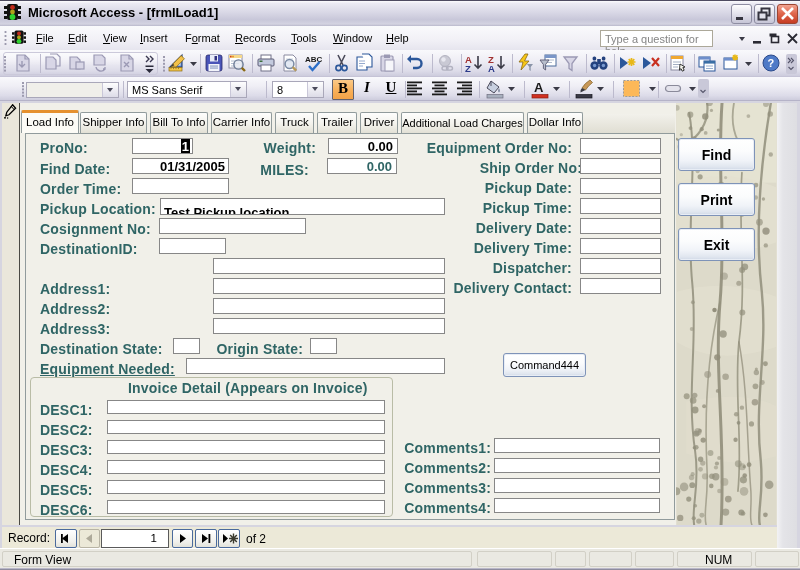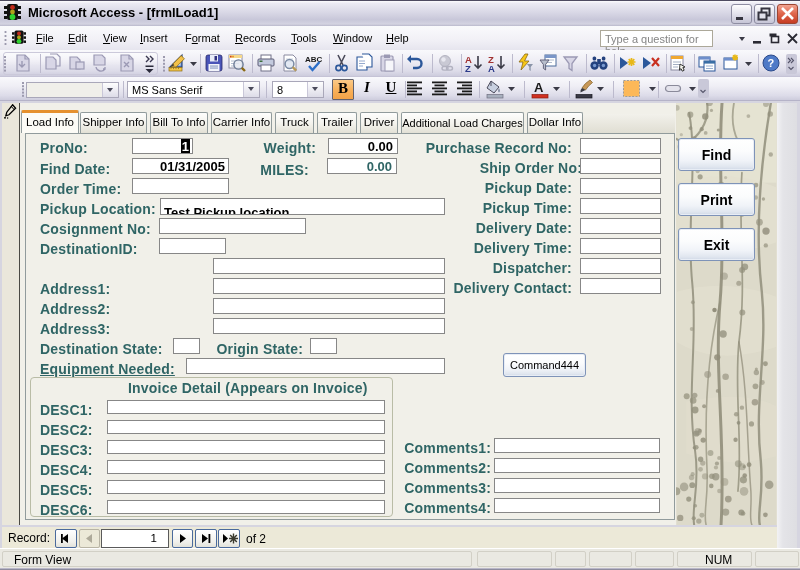--- a/index.html
+++ b/index.html
@@ -98,21 +98,21 @@
   </div>
 
   <div id="toolbar1" class="abs"></div>
   <div class="abs" style="left:3px;top:52px;width:155px;height:23px;border:1px solid #CBC9DA;border-radius:3px;background:linear-gradient(180deg,rgba(255,255,255,0.5),rgba(255,255,255,0) 60%);box-sizing:border-box;"></div>
   <div id="toolbar2" class="abs"></div>
   <div class="combo" style="left:26px;top:82px;width:93px;height:16px;background:#F0EFEA;">
       <span class="arr">
         <span class="arrglyph"></span>
       </span>
     </div>
-  <div class="combo" style="left:127px;top:81px;width:133px;height:17px;padding:2px 0 0 4px;">MS Sans Serif<span class="arr">
+  <div class="combo" style="left:127px;top:81px;width:120px;height:17px;padding:2px 0 0 4px;">MS Sans Serif<span class="arr">
         <span class="arrglyph"></span>
       </span></div>
   <div class="combo" style="left:272px;top:81px;width:52px;height:17px;padding:2px 0 0 4px;">8<span class="arr">
         <span class="arrglyph"></span>
       </span></div>
   <div class="fmtbtn" id="bbold" style="left:332px;font-family:'Liberation Serif',serif;font-size:15px;">B</div>
   <div class="fmtbtn" style="left:356px;font-style:italic;font-family:'Liberation Serif',serif;font-size:15px;">I</div>
   <div class="fmtbtn" style="left:380px;text-decoration:underline;font-family:'Liberation Serif',serif;font-size:15px;">U</div>
 
   <svg class="abs" style="left:0;top:50px;" width="800" height="51" viewBox="0 0 800 51">
@@ -546,21 +546,21 @@
 <div class="lbl" style="z-index:4;left:40px;top:503px;">DESC6:</div>
 <div class="tb" style="z-index:4;left:107px;top:500px;width:278px;height:14px;"></div>
 <div class="lbl lblr" style="z-index:4;left:398px;top:441px;width:93px;">Comments1:</div>
 <div class="tb" style="z-index:4;left:494px;top:438px;width:166px;height:15px;"></div>
 <div class="lbl lblr" style="z-index:4;left:398px;top:461px;width:93px;">Comments2:</div>
 <div class="tb" style="z-index:4;left:494px;top:458px;width:166px;height:15px;"></div>
 <div class="lbl lblr" style="z-index:4;left:398px;top:481px;width:93px;">Comments3:</div>
 <div class="tb" style="z-index:4;left:494px;top:478px;width:166px;height:15px;"></div>
 <div class="lbl lblr" style="z-index:4;left:398px;top:501px;width:93px;">Comments4:</div>
 <div class="tb" style="z-index:4;left:494px;top:498px;width:166px;height:15px;"></div>
-<div class="lbl lblr" style="z-index:4;left:420px;top:141px;width:152px;">Purchase Record No:</div>
+<div class="lbl lblr" style="z-index:4;left:420px;top:141px;width:152px;">Equipment Order No:</div>
 <div class="tb" style="z-index:4;left:580px;top:138px;width:81px;height:16px;"></div>
 <div class="lbl lblr" style="z-index:4;left:430px;top:161px;width:152px;">Ship Order No:</div>
 <div class="tb" style="z-index:4;left:580px;top:158px;width:81px;height:16px;"></div>
 <div class="lbl lblr" style="z-index:4;left:420px;top:181px;width:152px;">Pickup Date:</div>
 <div class="tb" style="z-index:4;left:580px;top:178px;width:81px;height:16px;"></div>
 <div class="lbl lblr" style="z-index:4;left:420px;top:201px;width:152px;">Pickup Time:</div>
 <div class="tb" style="z-index:4;left:580px;top:198px;width:81px;height:16px;"></div>
 <div class="lbl lblr" style="z-index:4;left:420px;top:221px;width:152px;">Delivery Date:</div>
 <div class="tb" style="z-index:4;left:580px;top:218px;width:81px;height:16px;"></div>
 <div class="lbl lblr" style="z-index:4;left:420px;top:241px;width:152px;">Delivery Time:</div>

